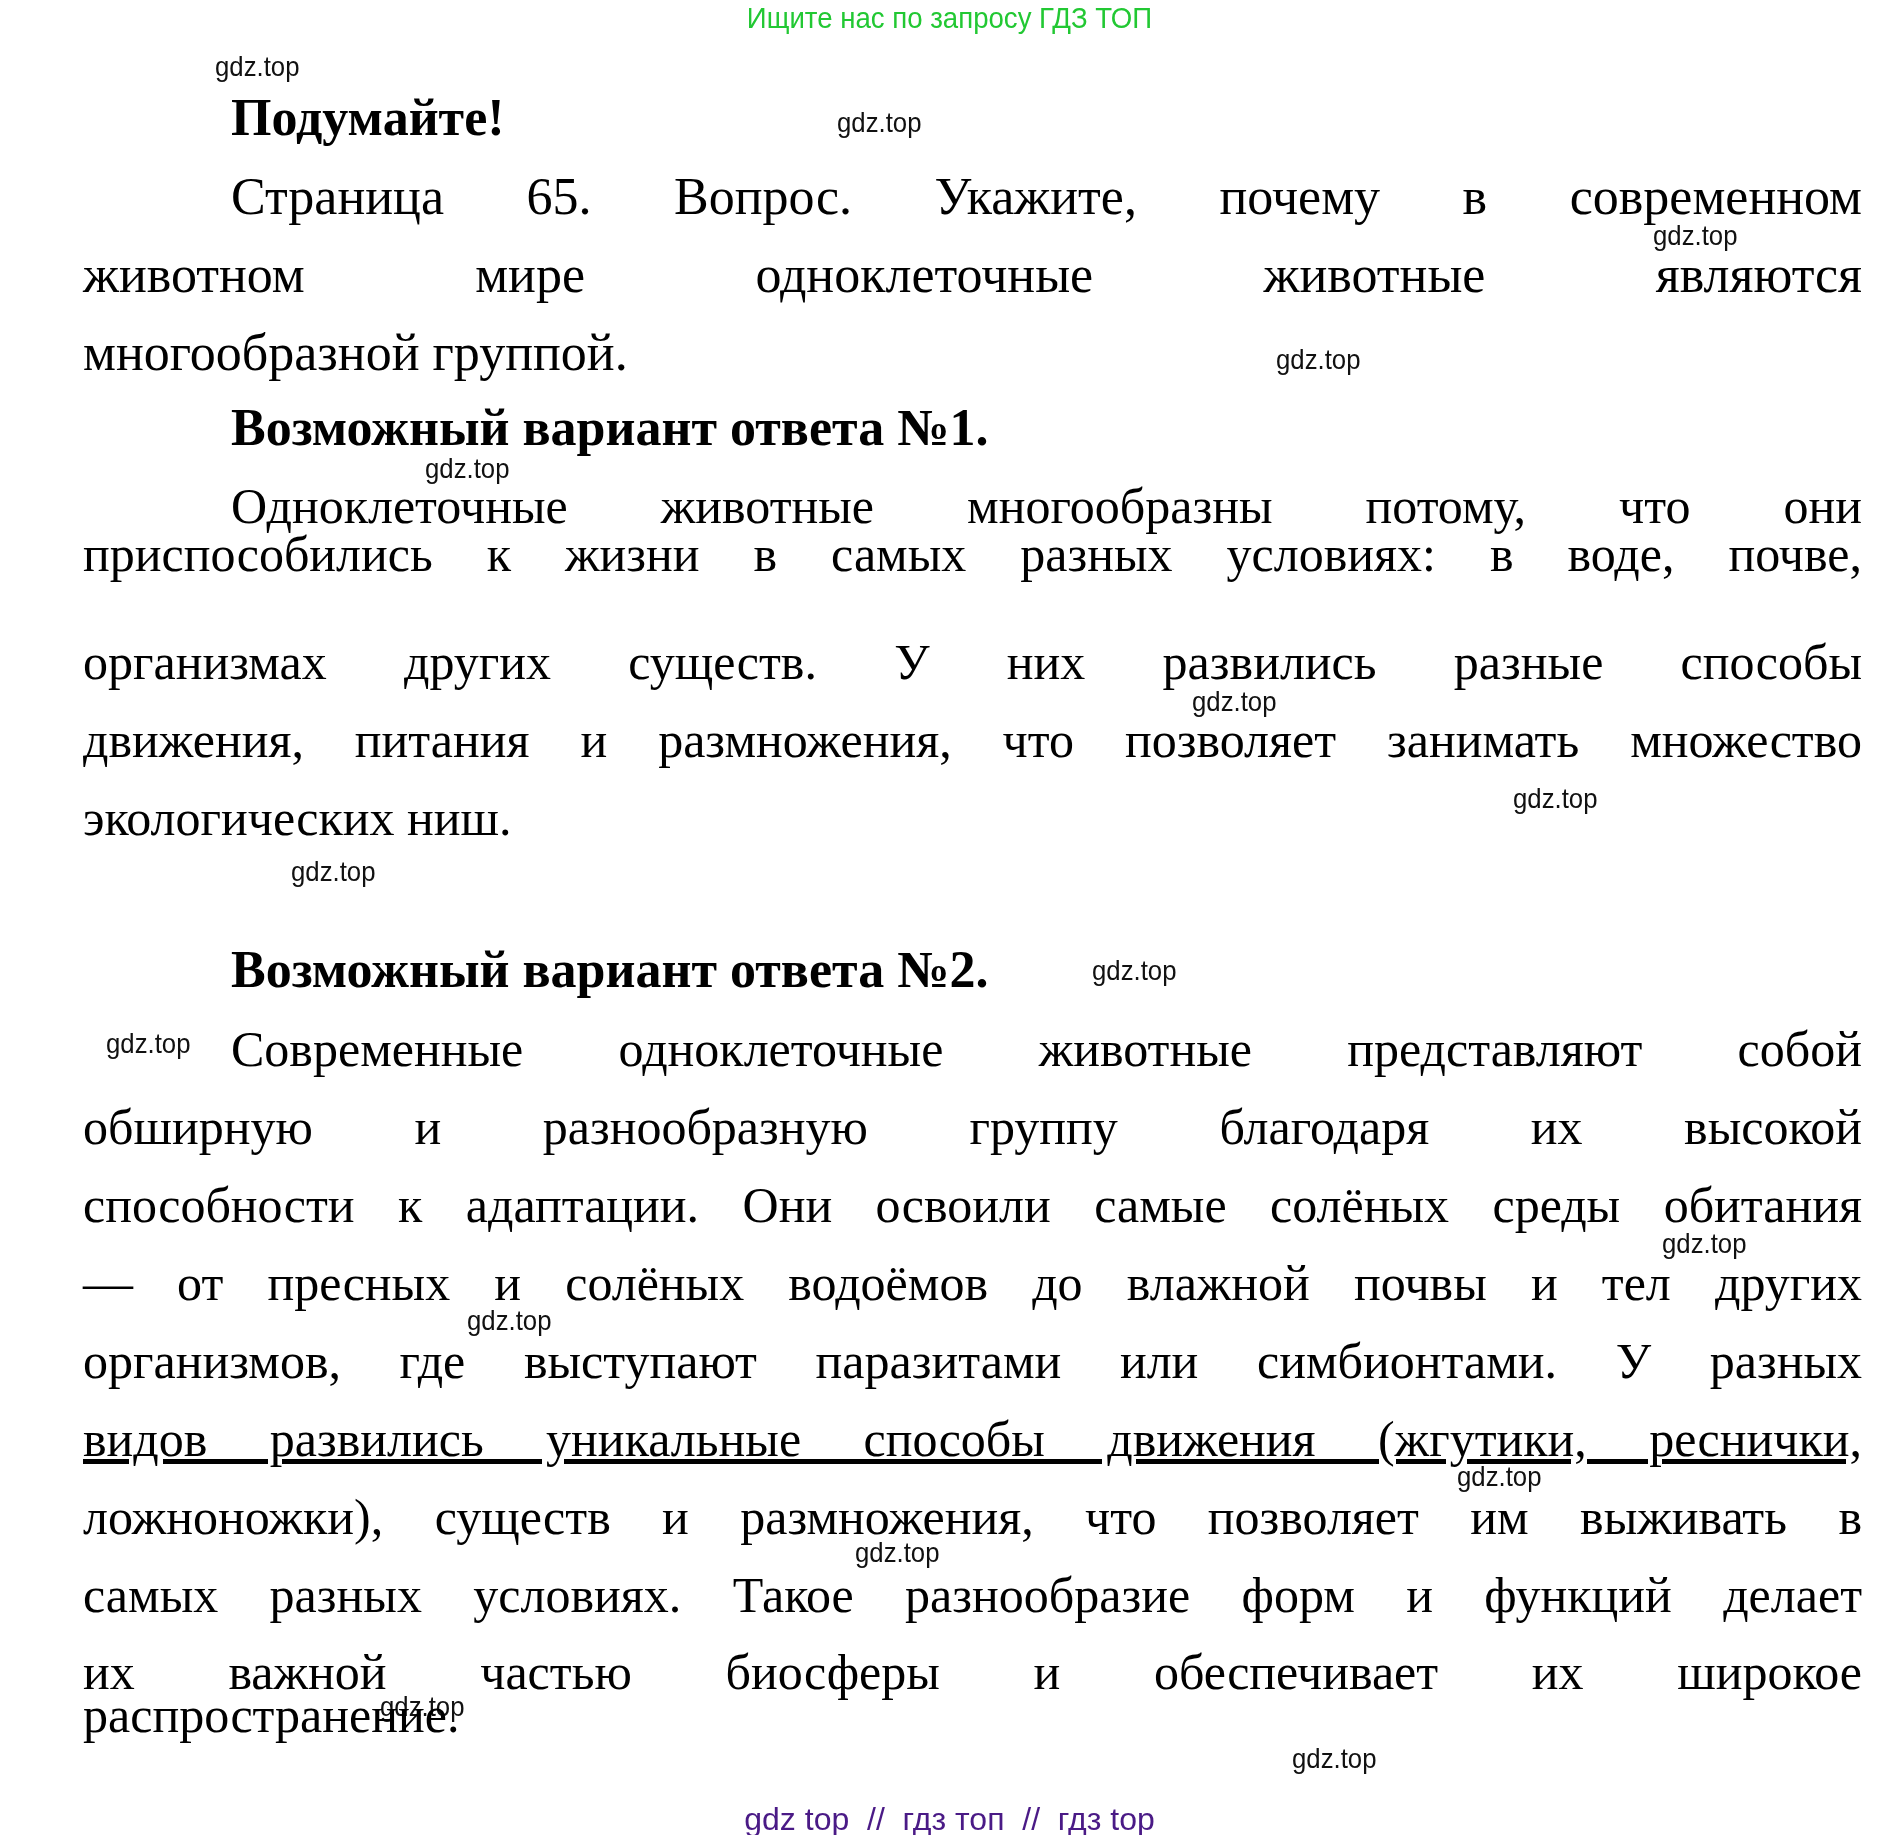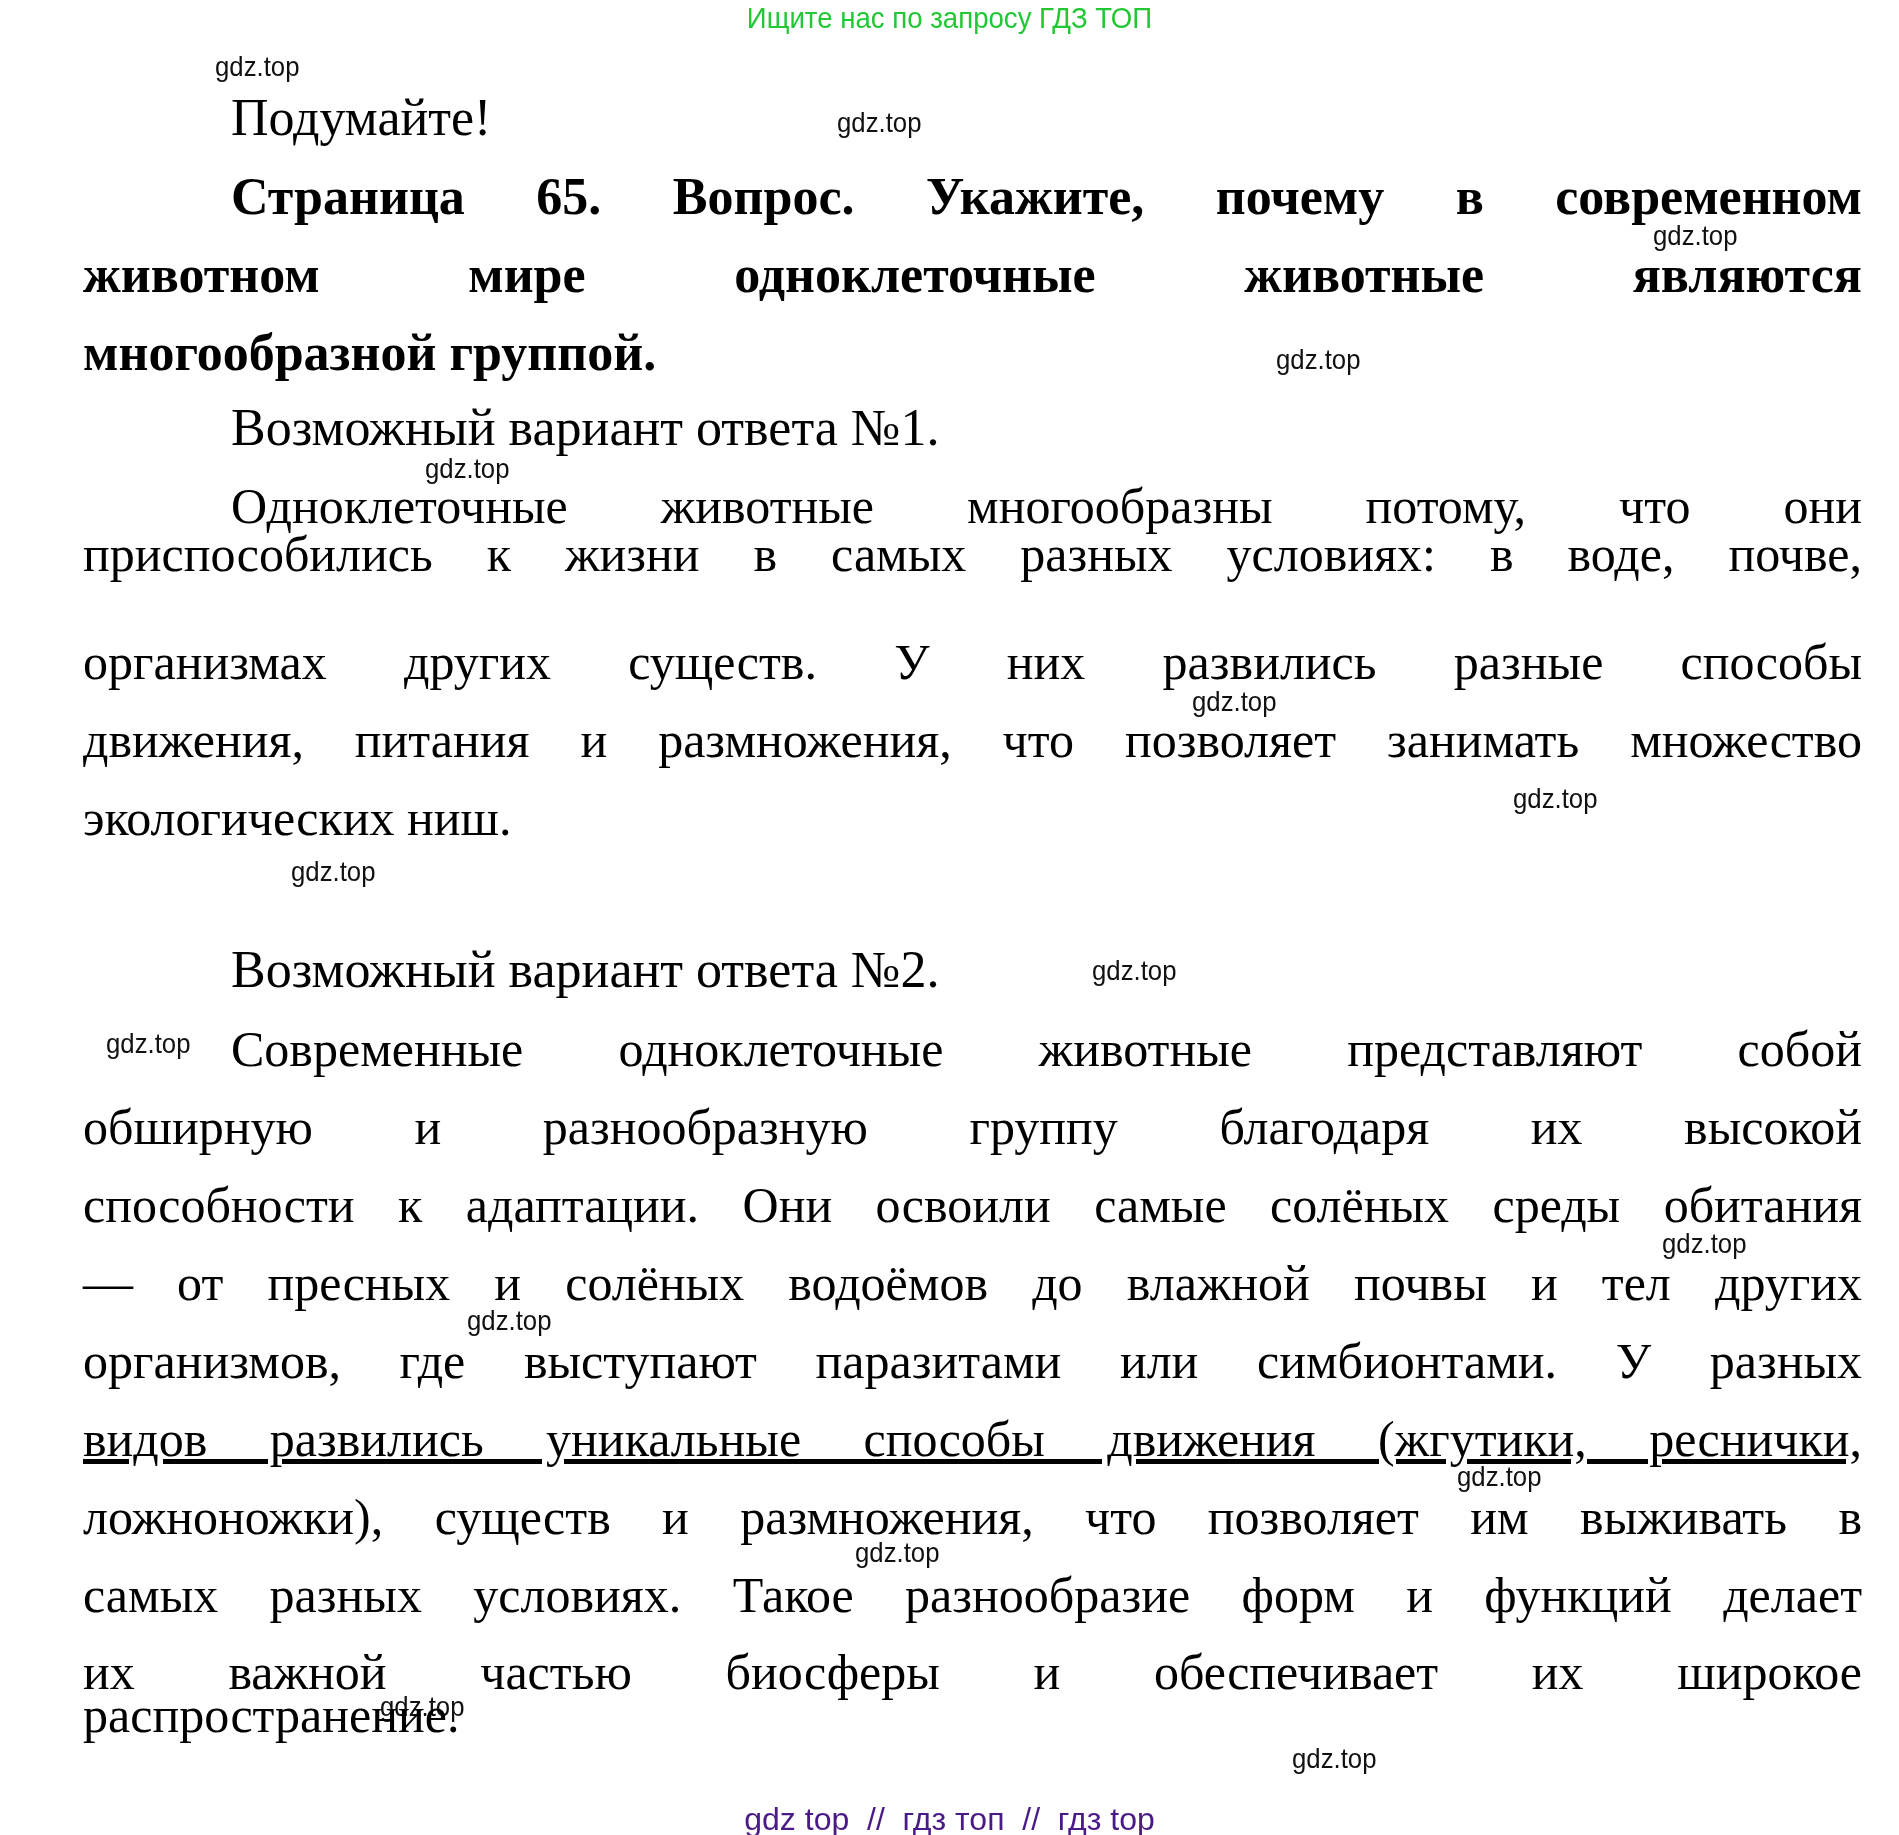--- a/index.html
+++ b/index.html
@@ -16,24 +16,24 @@
   }
   .serif {
     font-family:"Liberation Serif", serif; color:#000;
   }
   .line {
     position:absolute; left:83px; width:1779px; white-space:nowrap;
     font-size:52px; line-height:60px; text-align:justify; text-align-last:justify;
   }
   .line.indent { left:231px; width:1631px; }
   .line.last { text-align-last:left; }
-  .bold { font-weight:bold; }
+  .bold { font-weight:normal; }
   .heading {
     position:absolute; left:231px; font-size:52px; line-height:60px;
-    font-weight:normal; white-space:nowrap;
+    font-weight:bold; white-space:nowrap;
   }
   .footer {
     position:absolute; left:0; width:1899px; top:1800px; text-align:center;
     font-family:"Liberation Sans", sans-serif; font-size:32px; color:#4a1a86;
     line-height:38px; white-space:pre;
   }
   .pline { font-size:50px; }
 </style>
 </head>
 <body>

